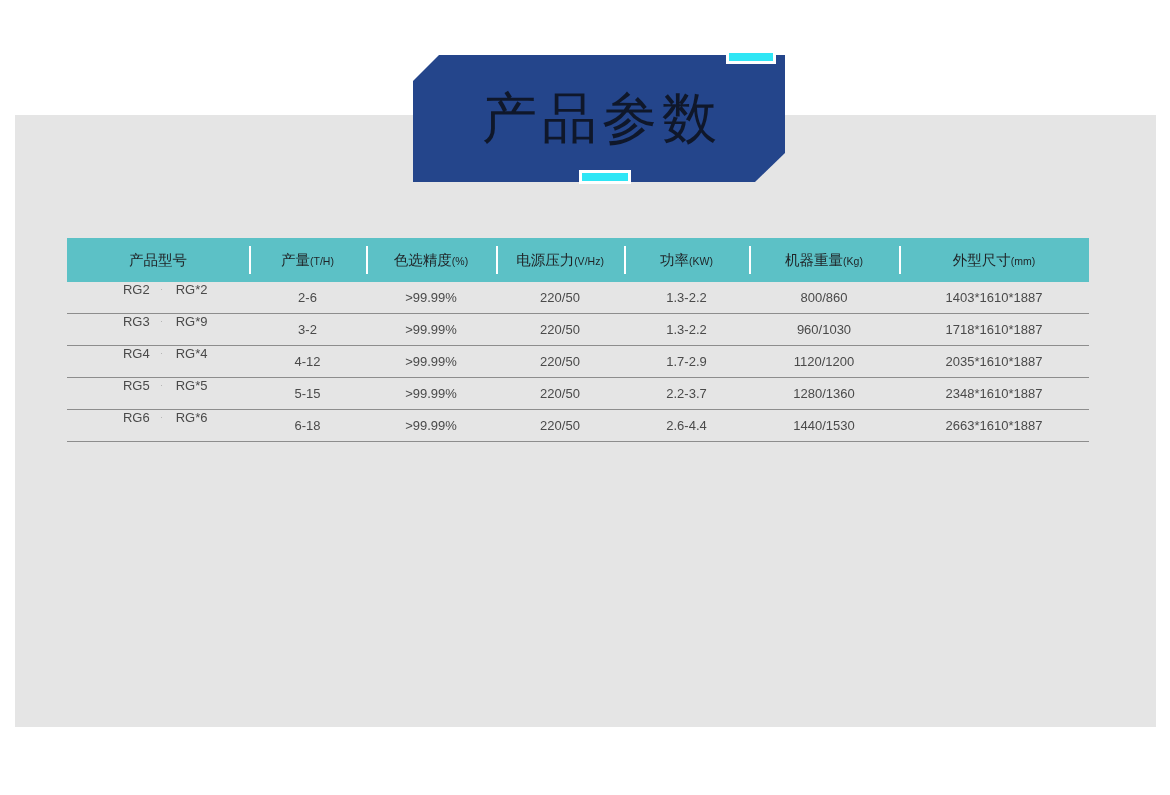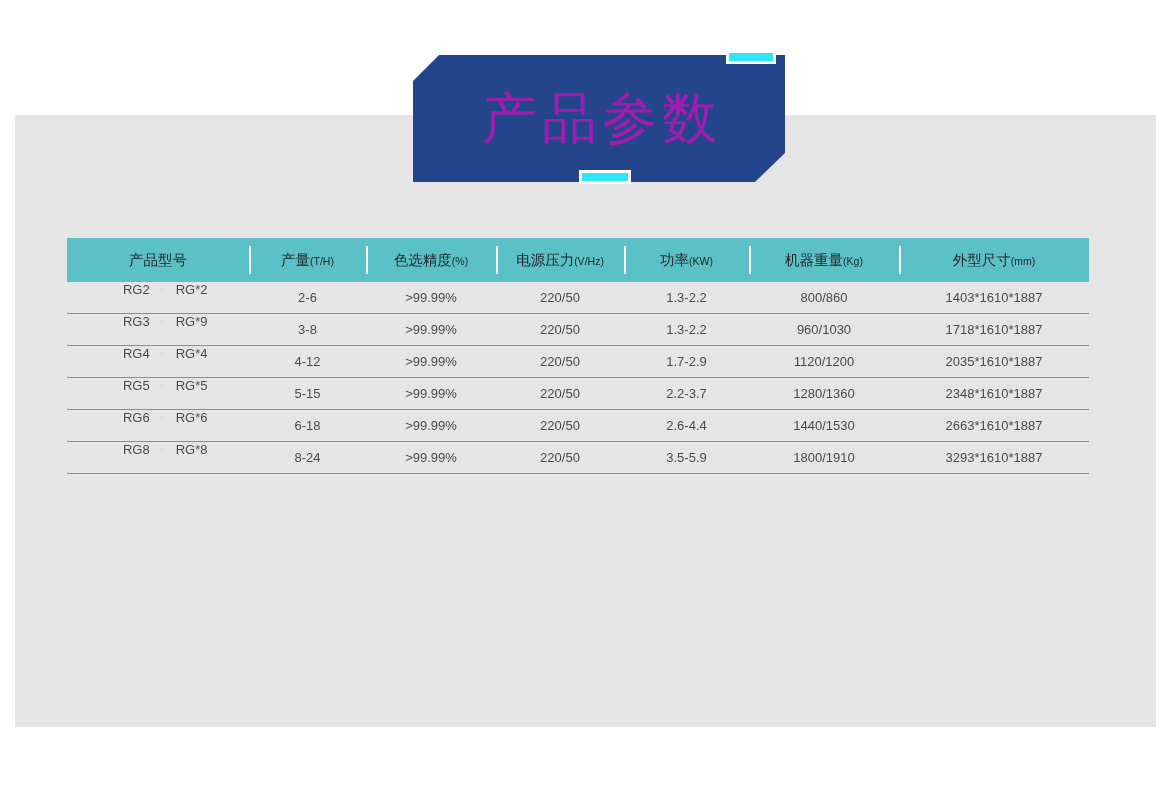--- a/index.html
+++ b/index.html
@@ -45,21 +45,21 @@
   }
   .banner-title {
     position: absolute;
     left: 0;
     top: 0;
     width: 100%;
     height: 127px;
     display: flex;
     align-items: center;
     justify-content: center;
-    color: #a21caf;
+    color: #0f172a;
     font-size: 55px;
     letter-spacing: 5px;
     font-weight: 400;
     line-height: 1;
     padding-left: 6px;
     box-sizing: border-box;
     white-space: nowrap;
   }
   
   .accent-top {
@@ -218,21 +218,21 @@
         <td>800/860</td>
         <td>1403*1610*1887</td>
       </tr>
       <tr>
         <td class="model-cell">
           <div class="model-inner">
             <div class="model-a">RG3</div>
             <div class="model-b">RG*9</div>
           </div>
         </td>
-        <td>3-8</td>
+        <td>3-2</td>
         <td>&gt;99.99%</td>
         <td>220/50</td>
         <td>1.3-2.2</td>
         <td>960/1030</td>
         <td>1718*1610*1887</td>
       </tr>
       <tr>
         <td class="model-cell">
           <div class="model-inner">
             <div class="model-a">RG4</div>
@@ -267,28 +267,14 @@
             <div class="model-b">RG*6</div>
           </div>
         </td>
         <td>6-18</td>
         <td>&gt;99.99%</td>
         <td>220/50</td>
         <td>2.6-4.4</td>
         <td>1440/1530</td>
         <td>2663*1610*1887</td>
       </tr>
-      <tr>
-        <td class="model-cell">
-          <div class="model-inner">
-            <div class="model-a">RG8</div>
-            <div class="model-b">RG*8</div>
-          </div>
-        </td>
-        <td>8-24</td>
-        <td>&gt;99.99%</td>
-        <td>220/50</td>
-        <td>3.5-5.9</td>
-        <td>1800/1910</td>
-        <td>3293*1610*1887</td>
-      </tr>
     </tbody>
 </table>
 
 </body></html>

